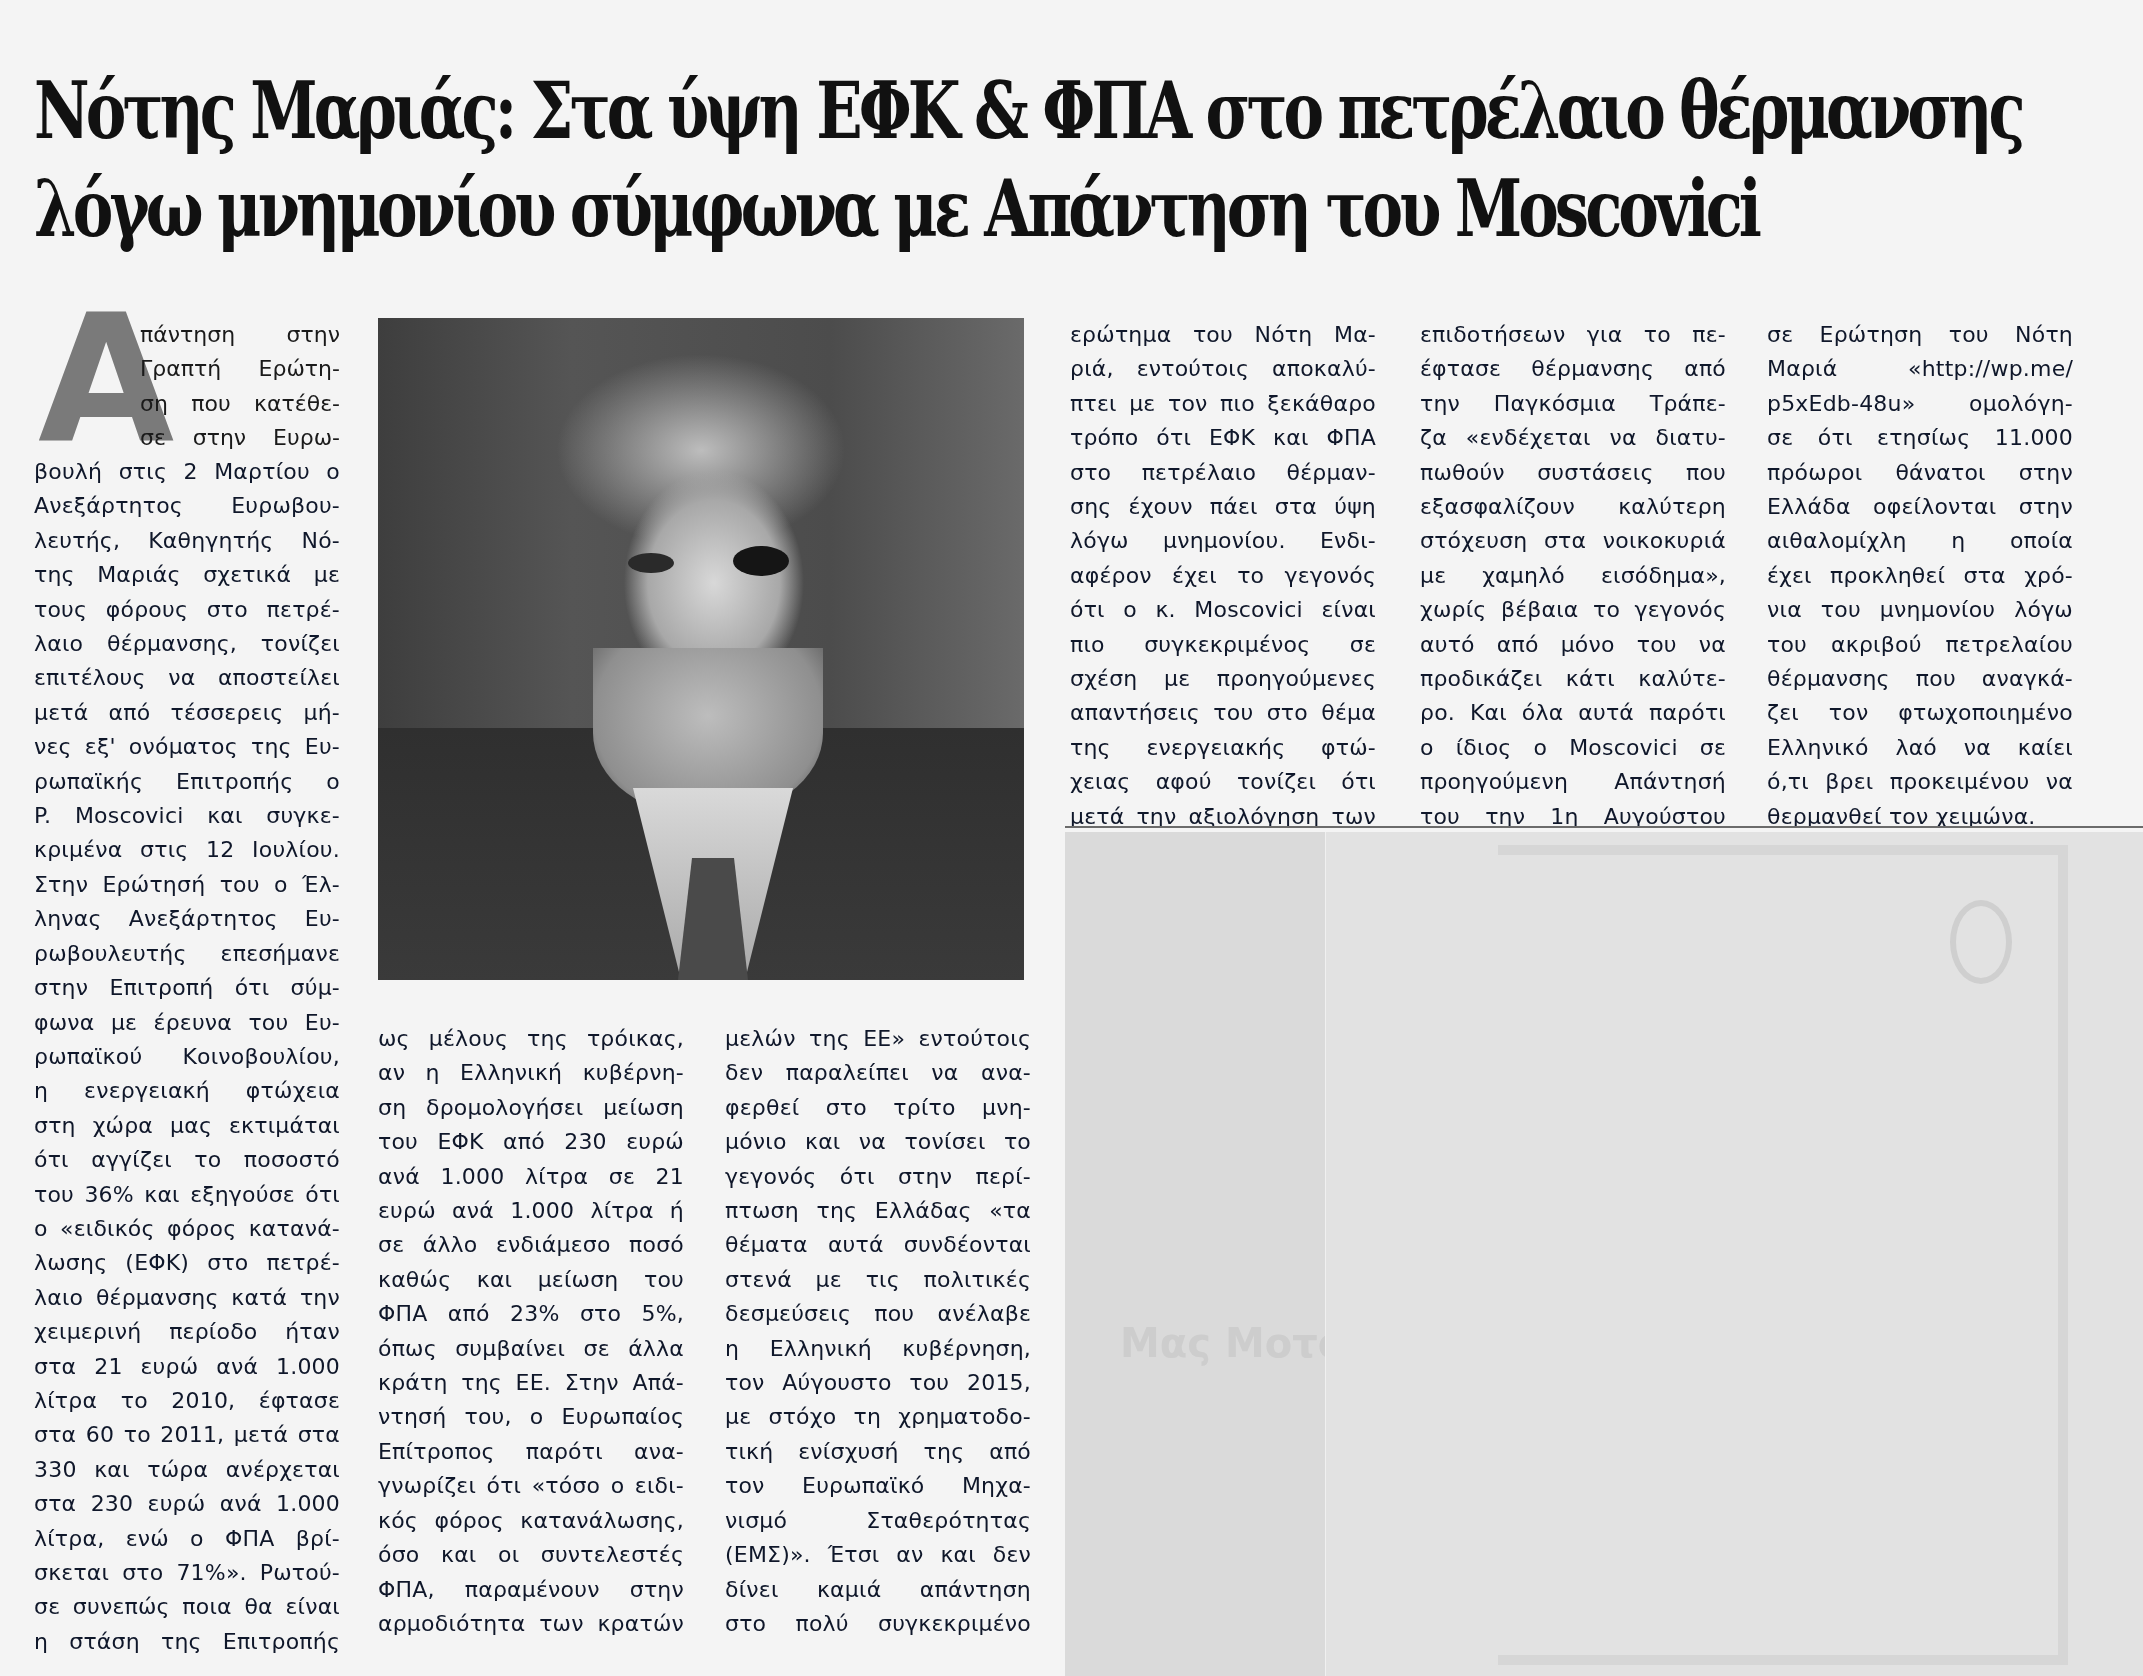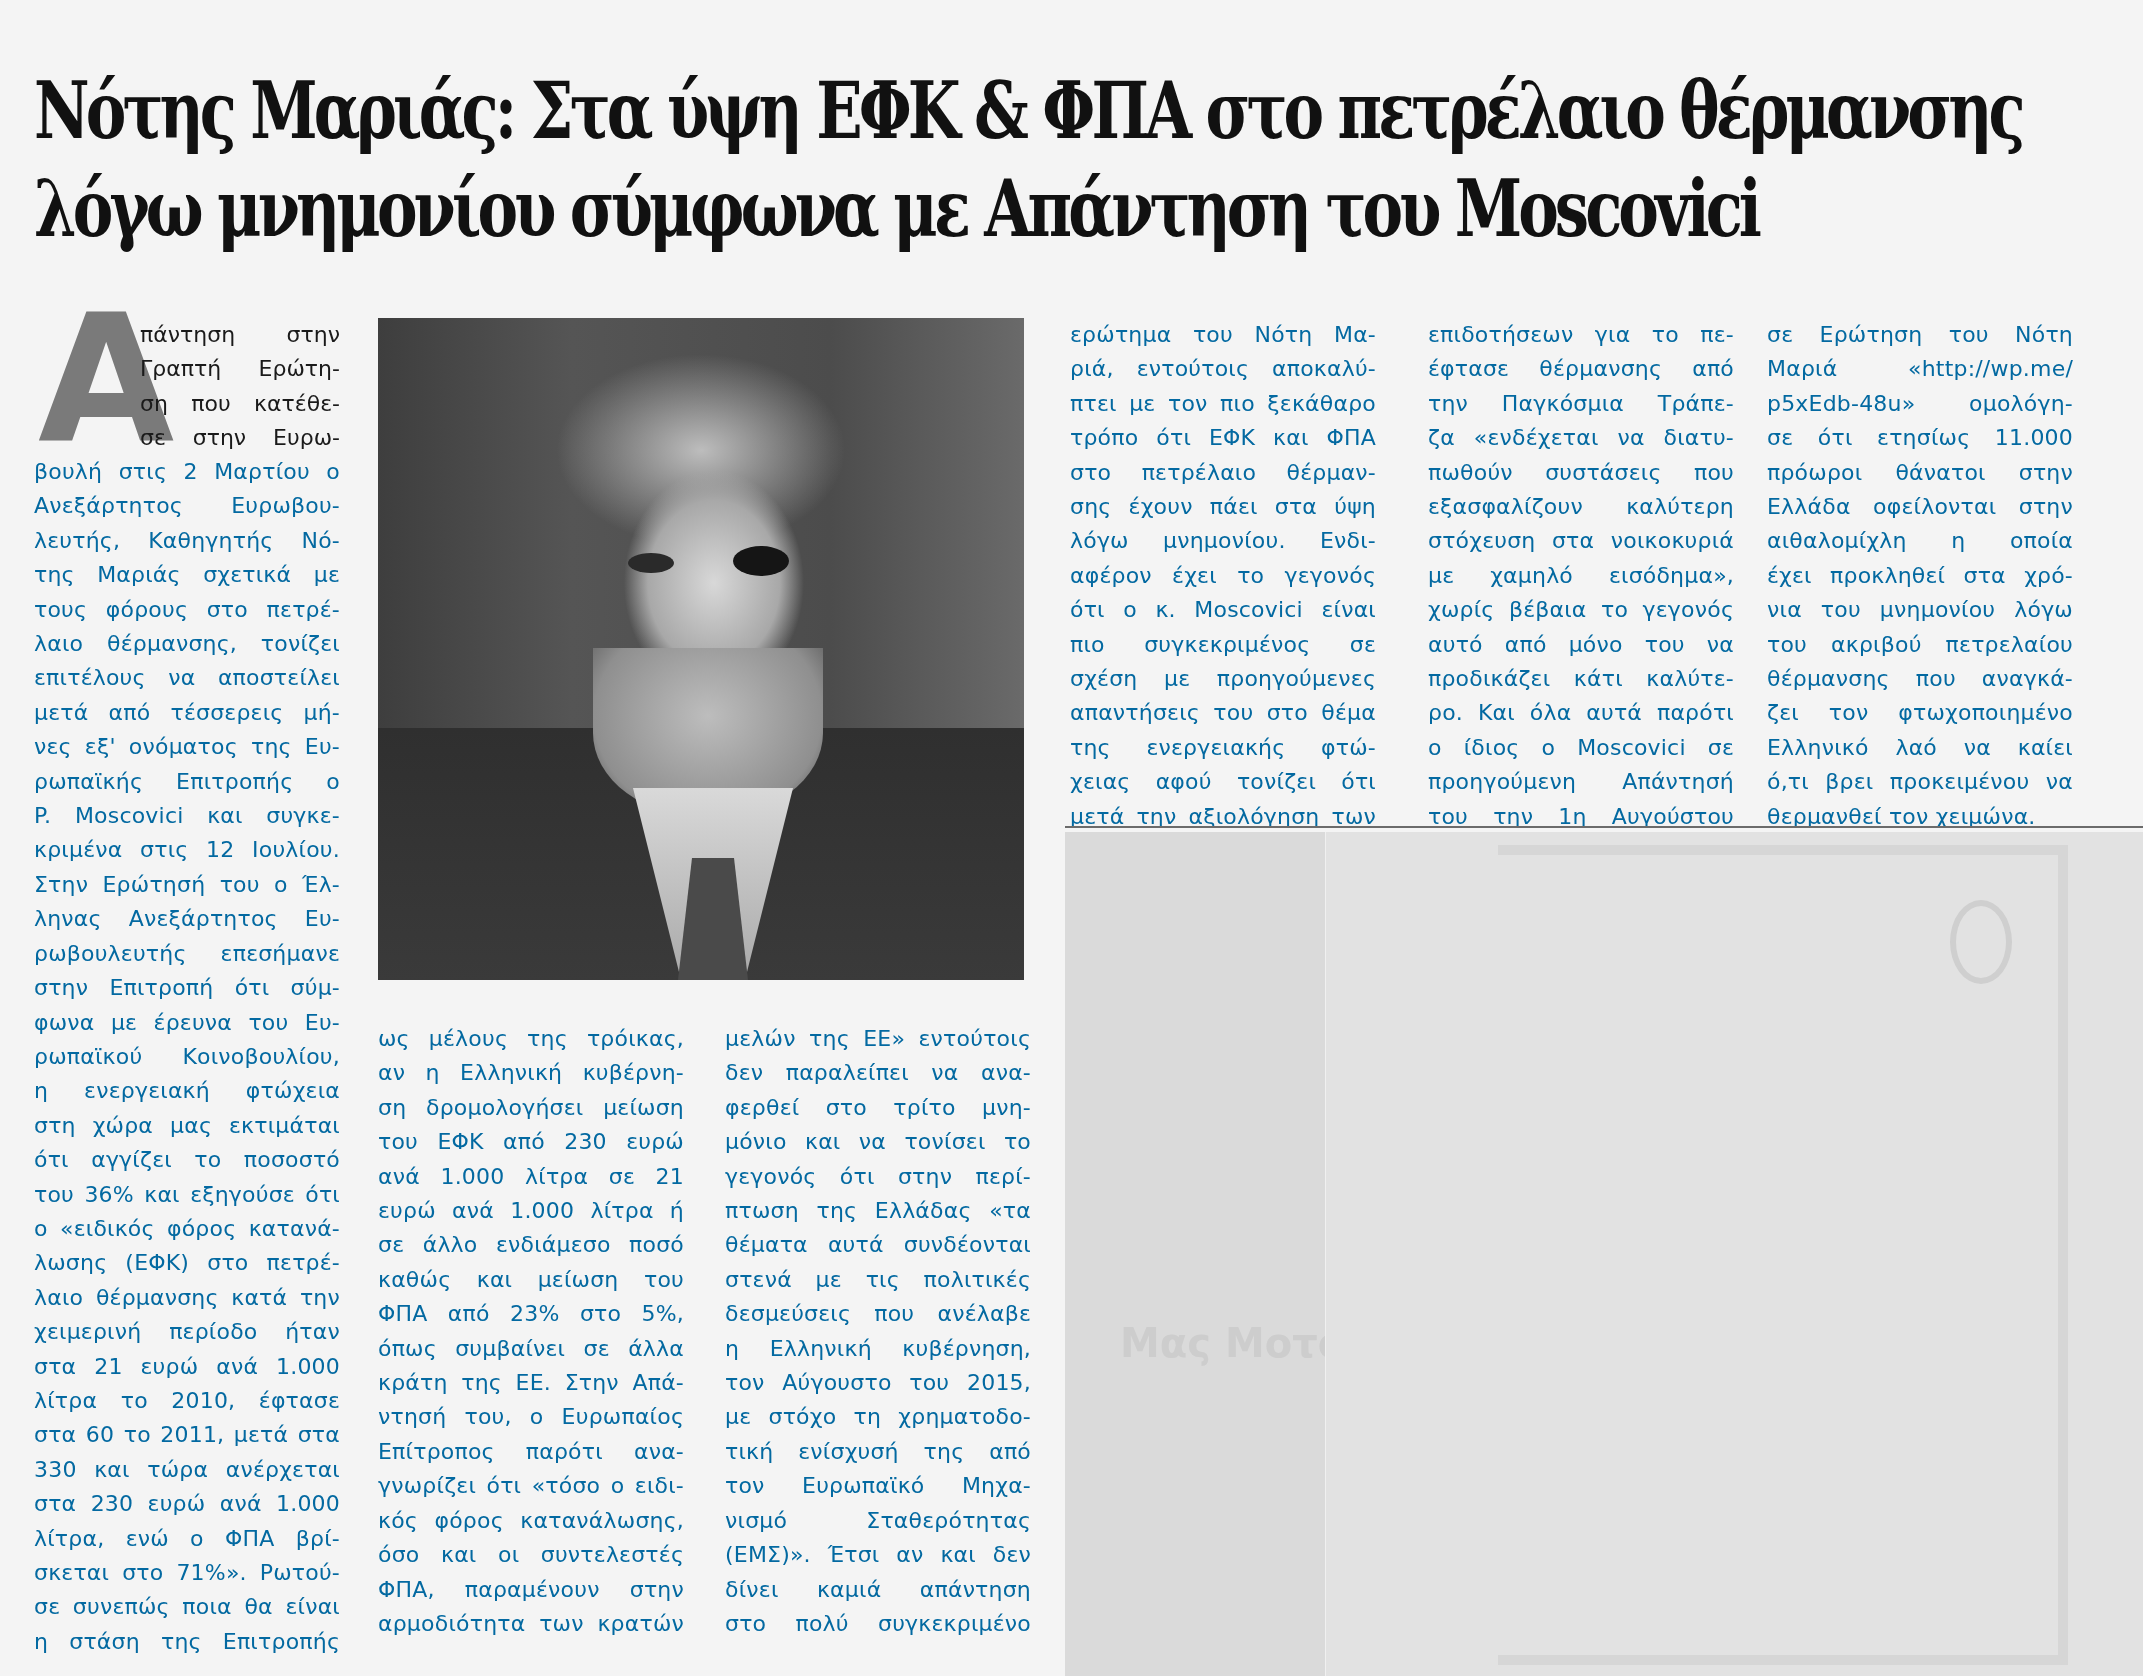--- a/index.html
+++ b/index.html
@@ -14,21 +14,21 @@
     font-family:"DejaVu Serif", serif;
     font-size:78px; line-height:98px; font-weight:bold;
     letter-spacing:-5px; color:#111;
     transform:scaleX(0.78); transform-origin:left top;
     white-space:nowrap;
   }
   .headline div { display:block; }
   .col {
     position:absolute; width:306px;
     font-size:22px; line-height:34.4px;
-    text-align:justify; color:#0369a1;
+    text-align:justify; color:#0f172a;
     letter-spacing:0.2px;
   }
   .col .ln { display:block; text-align:justify; text-align-last:justify; white-space:nowrap; overflow:hidden; }
   .col .ln.last { text-align-last:left; }
   .dropcap {
     position:absolute; left:38px; top:315px; width:76px; height:130px;
     font-family:"DejaVu Sans", sans-serif; font-weight:bold;
     font-size:176px; line-height:130px; color:#7a7a7a;
     letter-spacing:-8px;
   }
@@ -196,21 +196,21 @@
     <span class="ln">λόγω μνημονίου. Ενδι-</span>
     <span class="ln">αφέρον έχει το γεγονός</span>
     <span class="ln">ότι ο κ. Moscovici είναι</span>
     <span class="ln">πιο συγκεκριμένος σε</span>
     <span class="ln">σχέση με προηγούμενες</span>
     <span class="ln">απαντήσεις του στο θέμα</span>
     <span class="ln">της ενεργειακής φτώ-</span>
     <span class="ln">χειας αφού τονίζει ότι</span>
     <span class="ln">μετά την αξιολόγηση των</span>
   </div>
-<div class="col" style="left:1420px; top:318px;margin-left:8px;">
+<div class="col" style="left:1420px; top:318px;">
     <span class="ln">επιδοτήσεων για το πε-</span>
     <span class="ln">έφτασε θέρμανσης από</span>
     <span class="ln">την Παγκόσμια Τράπε-</span>
     <span class="ln">ζα «ενδέχεται να διατυ-</span>
     <span class="ln">πωθούν συστάσεις που</span>
     <span class="ln">εξασφαλίζουν καλύτερη</span>
     <span class="ln">στόχευση στα νοικοκυριά</span>
     <span class="ln">με χαμηλό εισόδημα»,</span>
     <span class="ln">χωρίς βέβαια το γεγονός</span>
     <span class="ln">αυτό από μόνο του να</span>

